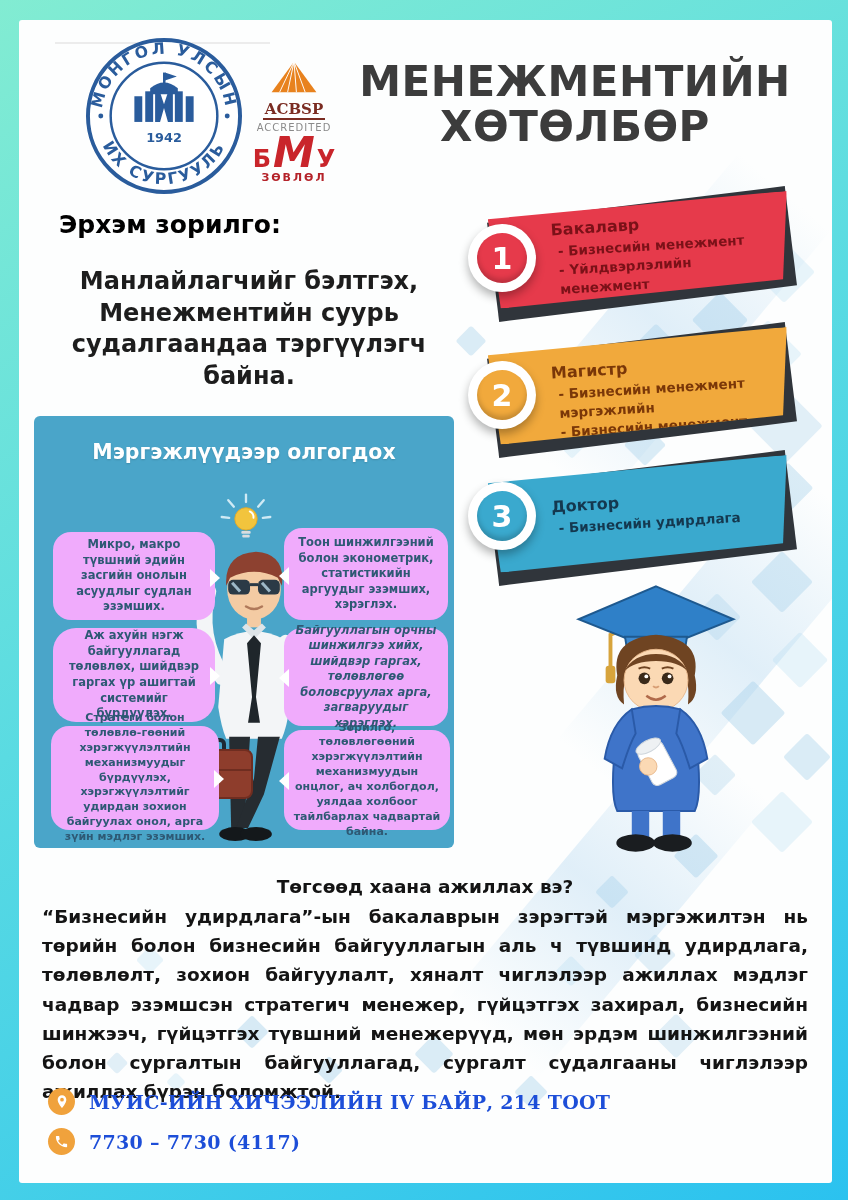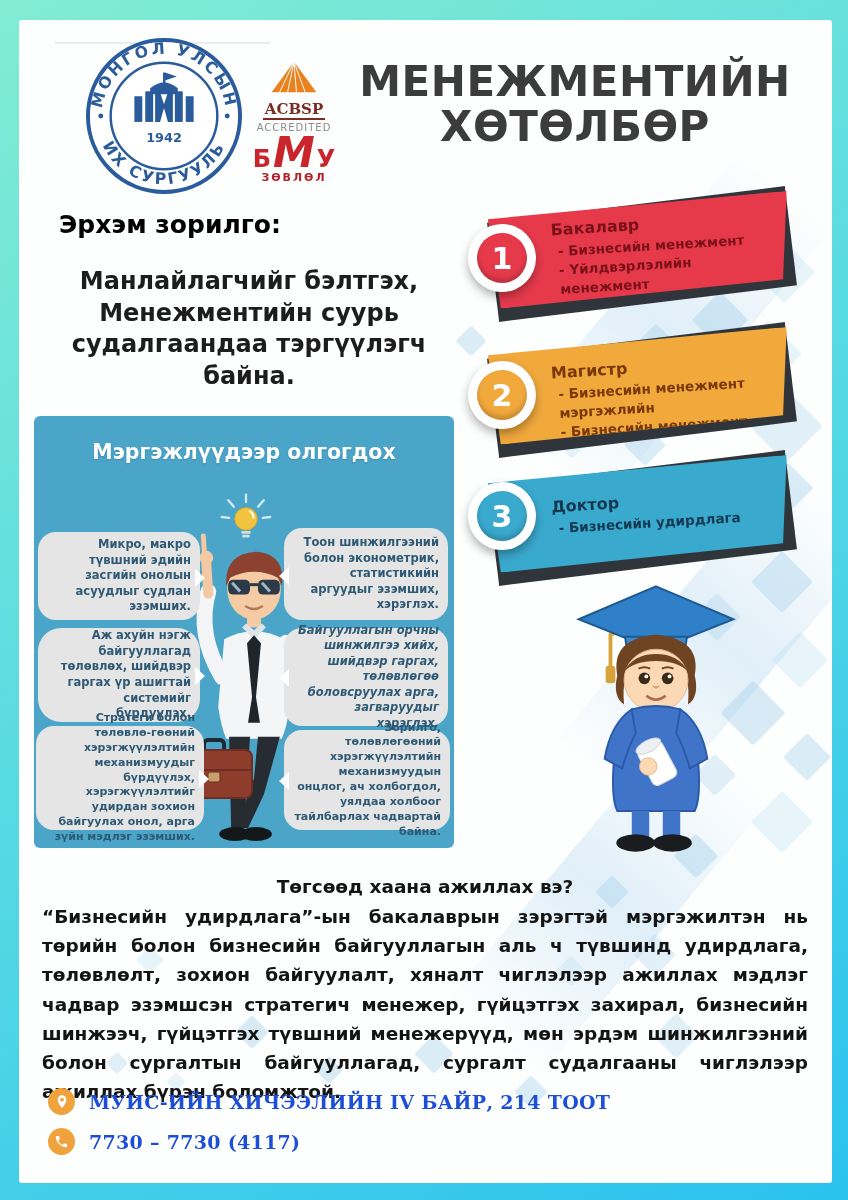--- a/index.html
+++ b/index.html
@@ -44,23 +44,23 @@
   .ribbon-item{font-size:13.5px;font-weight:bold;line-height:1.4;padding-left:6px;}
   .num-circle{position:absolute;width:68px;height:68px;border-radius:50%;background:#fff;
     box-shadow:0 5px 10px rgba(0,0,0,.30);display:flex;align-items:center;justify-content:center;z-index:3;}
   .num-inner{width:50px;height:50px;border-radius:50%;display:flex;align-items:center;justify-content:center;
     color:#fff;font-size:30px;font-weight:bold;box-shadow:inset 0 -4px 5px rgba(0,0,0,.18);}
 
   
   #skills-box{left:15px;top:396px;width:420px;height:432px;background:#4aa5c9;border-radius:6px;}
   #skills-heading{position:absolute;left:0;top:24px;width:100%;text-align:center;color:#fff;
     font-size:20.5px;font-weight:bold;line-height:1.25;text-shadow:0 1px 2px rgba(0,0,0,.15);}
-  .bubble{position:absolute;background:#e5e5e5;border-radius:18px;display:flex;align-items:center;justify-content:center;
-    text-align:right;font-size:11.5px;font-weight:bold;color:#2e5974;line-height:1.35;
-    padding:8px 9px;box-sizing:border-box;}
+  .bubble{position:absolute;background:#f0abfc;border-radius:18px;display:flex;align-items:center;justify-content:center;
+    text-align:center;font-size:11.5px;font-weight:bold;color:#2e5974;line-height:1.35;
+    padding:8px 9px;box-sizing:border-box;margin-left:15px;}
   .bubble.left::after{content:'';position:absolute;right:-14px;top:42%;
     border:9px solid transparent;border-left:10px solid #fff;}
   .bubble.right::after{content:'';position:absolute;left:-14px;top:42%;
     border:9px solid transparent;border-right:10px solid #fff;}
 
   
   #outcome-heading{left:23px;top:856px;width:766px;text-align:center;
     font-size:18.5px;font-weight:bold;color:#141414;}
   #outcome-body{left:23px;top:882px;width:766px;text-align:justify;
     font-size:18.5px;font-weight:bold;color:#141414;line-height:1.58;}

